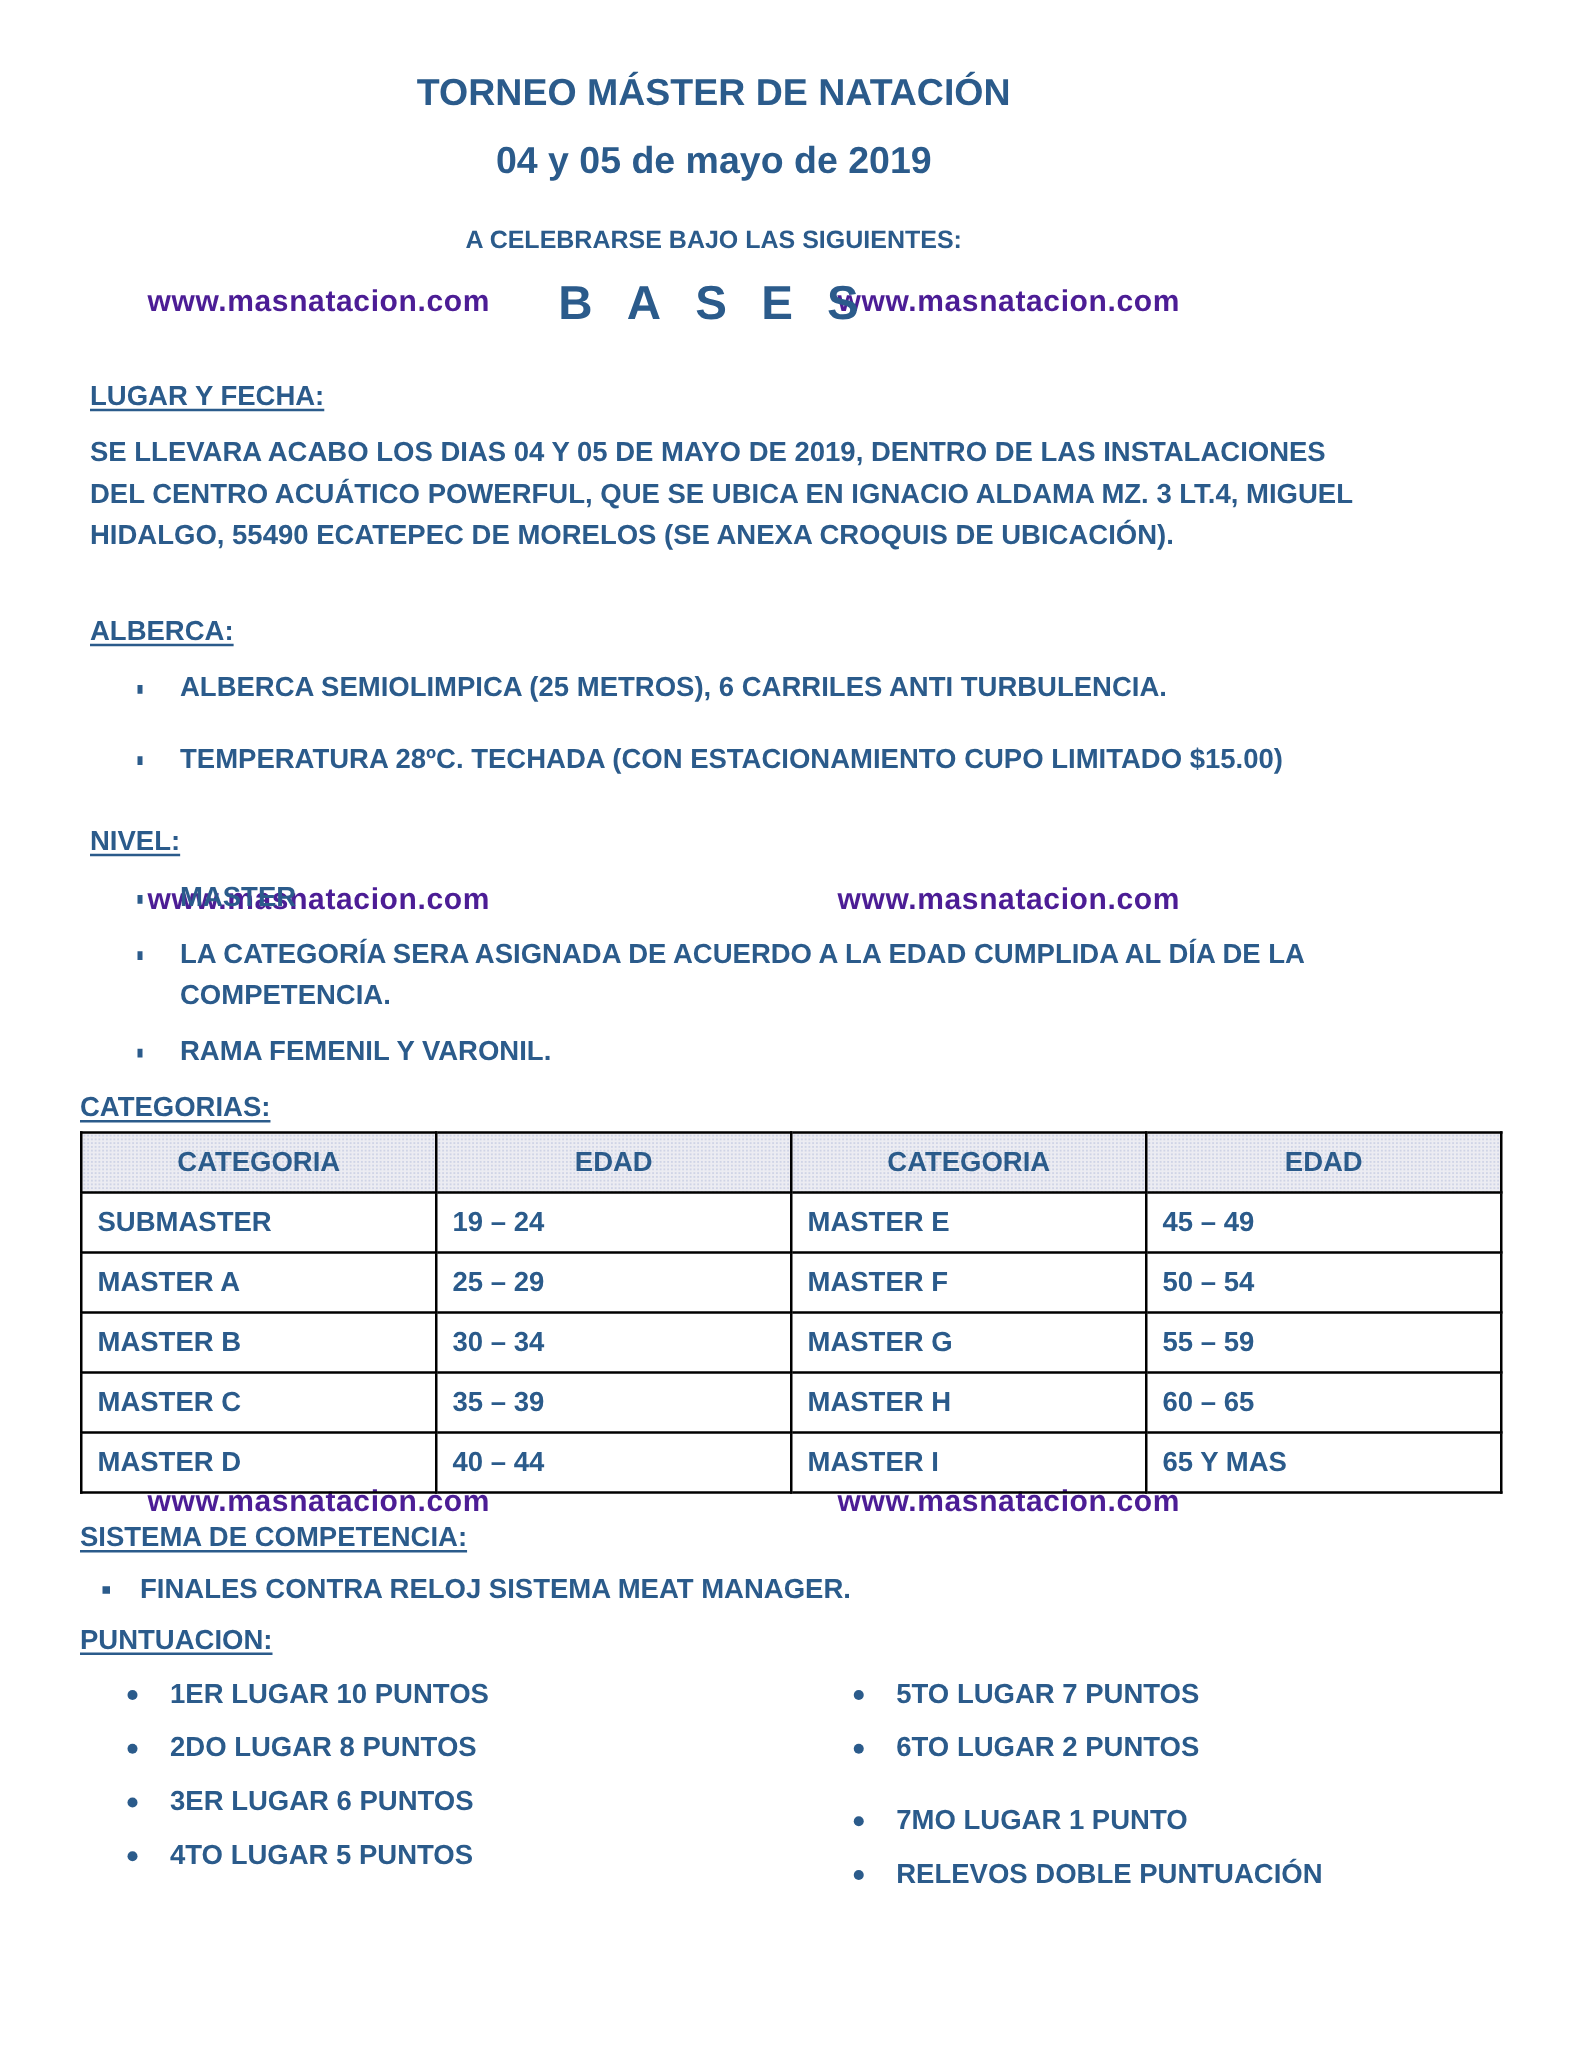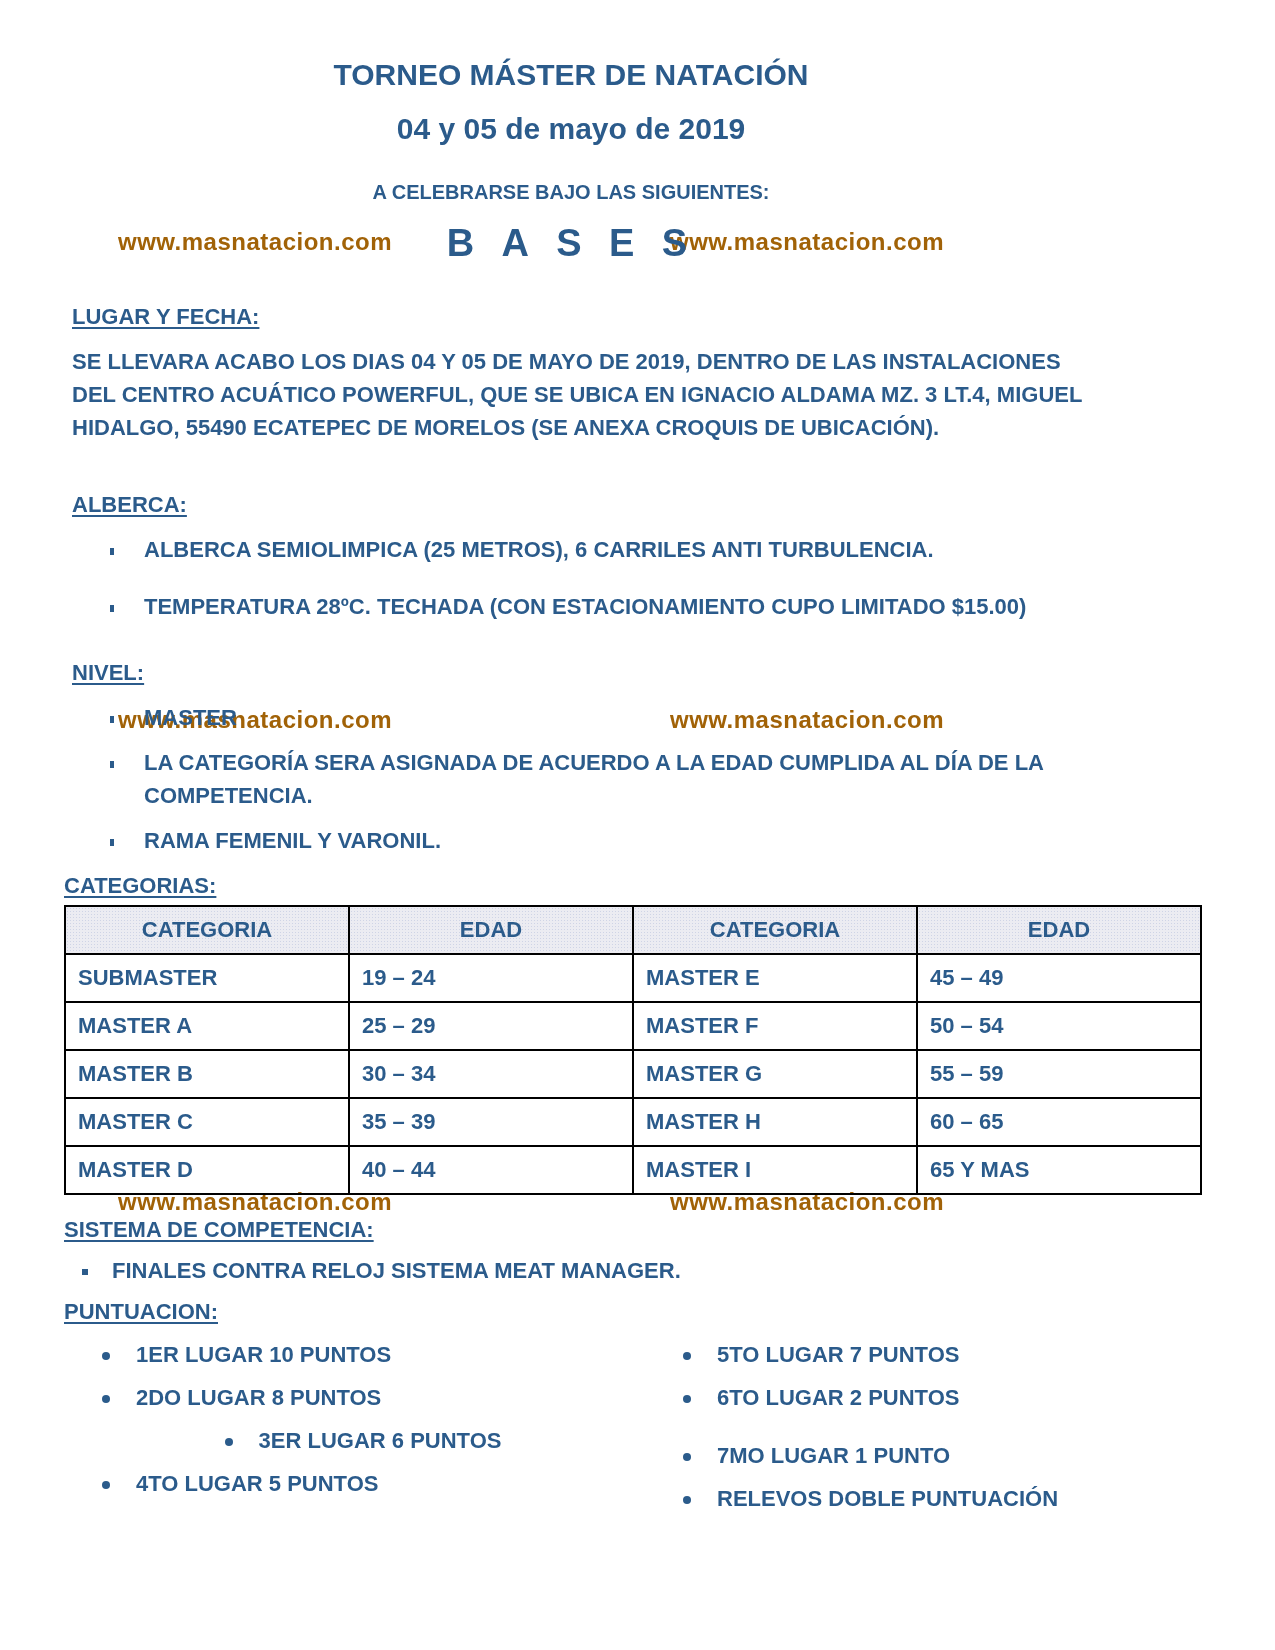--- a/index.html
+++ b/index.html
@@ -8,21 +8,21 @@
     font-family: "Liberation Sans", sans-serif; color: #2b5b8b;
     font-weight: bold;
   }
   .abs { position: absolute; }
   .center { left: 0; width: 1142px; text-align: center; }
   .title { top: 58px; font-size: 30px; }
   .date { top: 112px; font-size: 30px; }
   .intro { top: 181px; font-size: 20px; }
   .bases { top: 222px; font-size: 38px; letter-spacing: 0.72em; padding-left: 0.5em; box-sizing: border-box; }
   .watermark {
-    position: absolute; color: #a16207; font-size: 24px; font-weight: bold;
+    position: absolute; color: #4c1d95; font-size: 24px; font-weight: bold;
     letter-spacing: 0.5px; pointer-events: none; z-index: 0;
   }
   .heading { font-size: 22px; text-decoration: underline; text-underline-offset: 3px; }
   .para { font-size: 22px; line-height: 33px; }
   .bullet-row { display: flex; font-size: 22px; line-height: 33px; }
   .bullet { width: 72px; flex: none; text-align: left; }
   .sq-bullet::before { content: ""; display: inline-block; width: 4px; height: 7px; background: #2b5b8b; margin-left: 38px; vertical-align: middle; }
   .sq-bullet2::before { content: ""; display: inline-block; width: 6px; height: 6px; background: #2b5b8b; margin-left: 18px; vertical-align: middle; }
   .dot-bullet::before { content: ""; display: inline-block; width: 8px; height: 8px; border-radius: 50%; background: #2b5b8b; margin-left: 38px; vertical-align: middle; }
   table.cat {
@@ -150,21 +150,21 @@
 <div class="abs heading z1" style="left:64px; top:1299px;">PUNTUACION:</div>
 <div class="abs z1" style="left:64px; top:1338px; width:560px;">
   <div class="bullet-row" style="margin-bottom:10px;">
     <span class="bullet dot-bullet"></span>
     <span>1ER LUGAR 10 PUNTOS</span>
   </div>
   <div class="bullet-row" style="margin-bottom:10px;">
     <span class="bullet dot-bullet"></span>
     <span>2DO LUGAR 8 PUNTOS</span>
   </div>
-  <div class="bullet-row" style="margin-bottom:10px;justify-content:center;">
+  <div class="bullet-row" style="margin-bottom:10px;">
     <span class="bullet dot-bullet"></span>
     <span>3ER LUGAR 6 PUNTOS</span>
   </div>
   <div class="bullet-row">
     <span class="bullet dot-bullet"></span>
     <span>4TO LUGAR 5 PUNTOS</span>
   </div>
 </div>
 <div class="abs z1" style="left:645px; top:1338px; width:560px;">
   <div class="bullet-row" style="margin-bottom:10px;">

